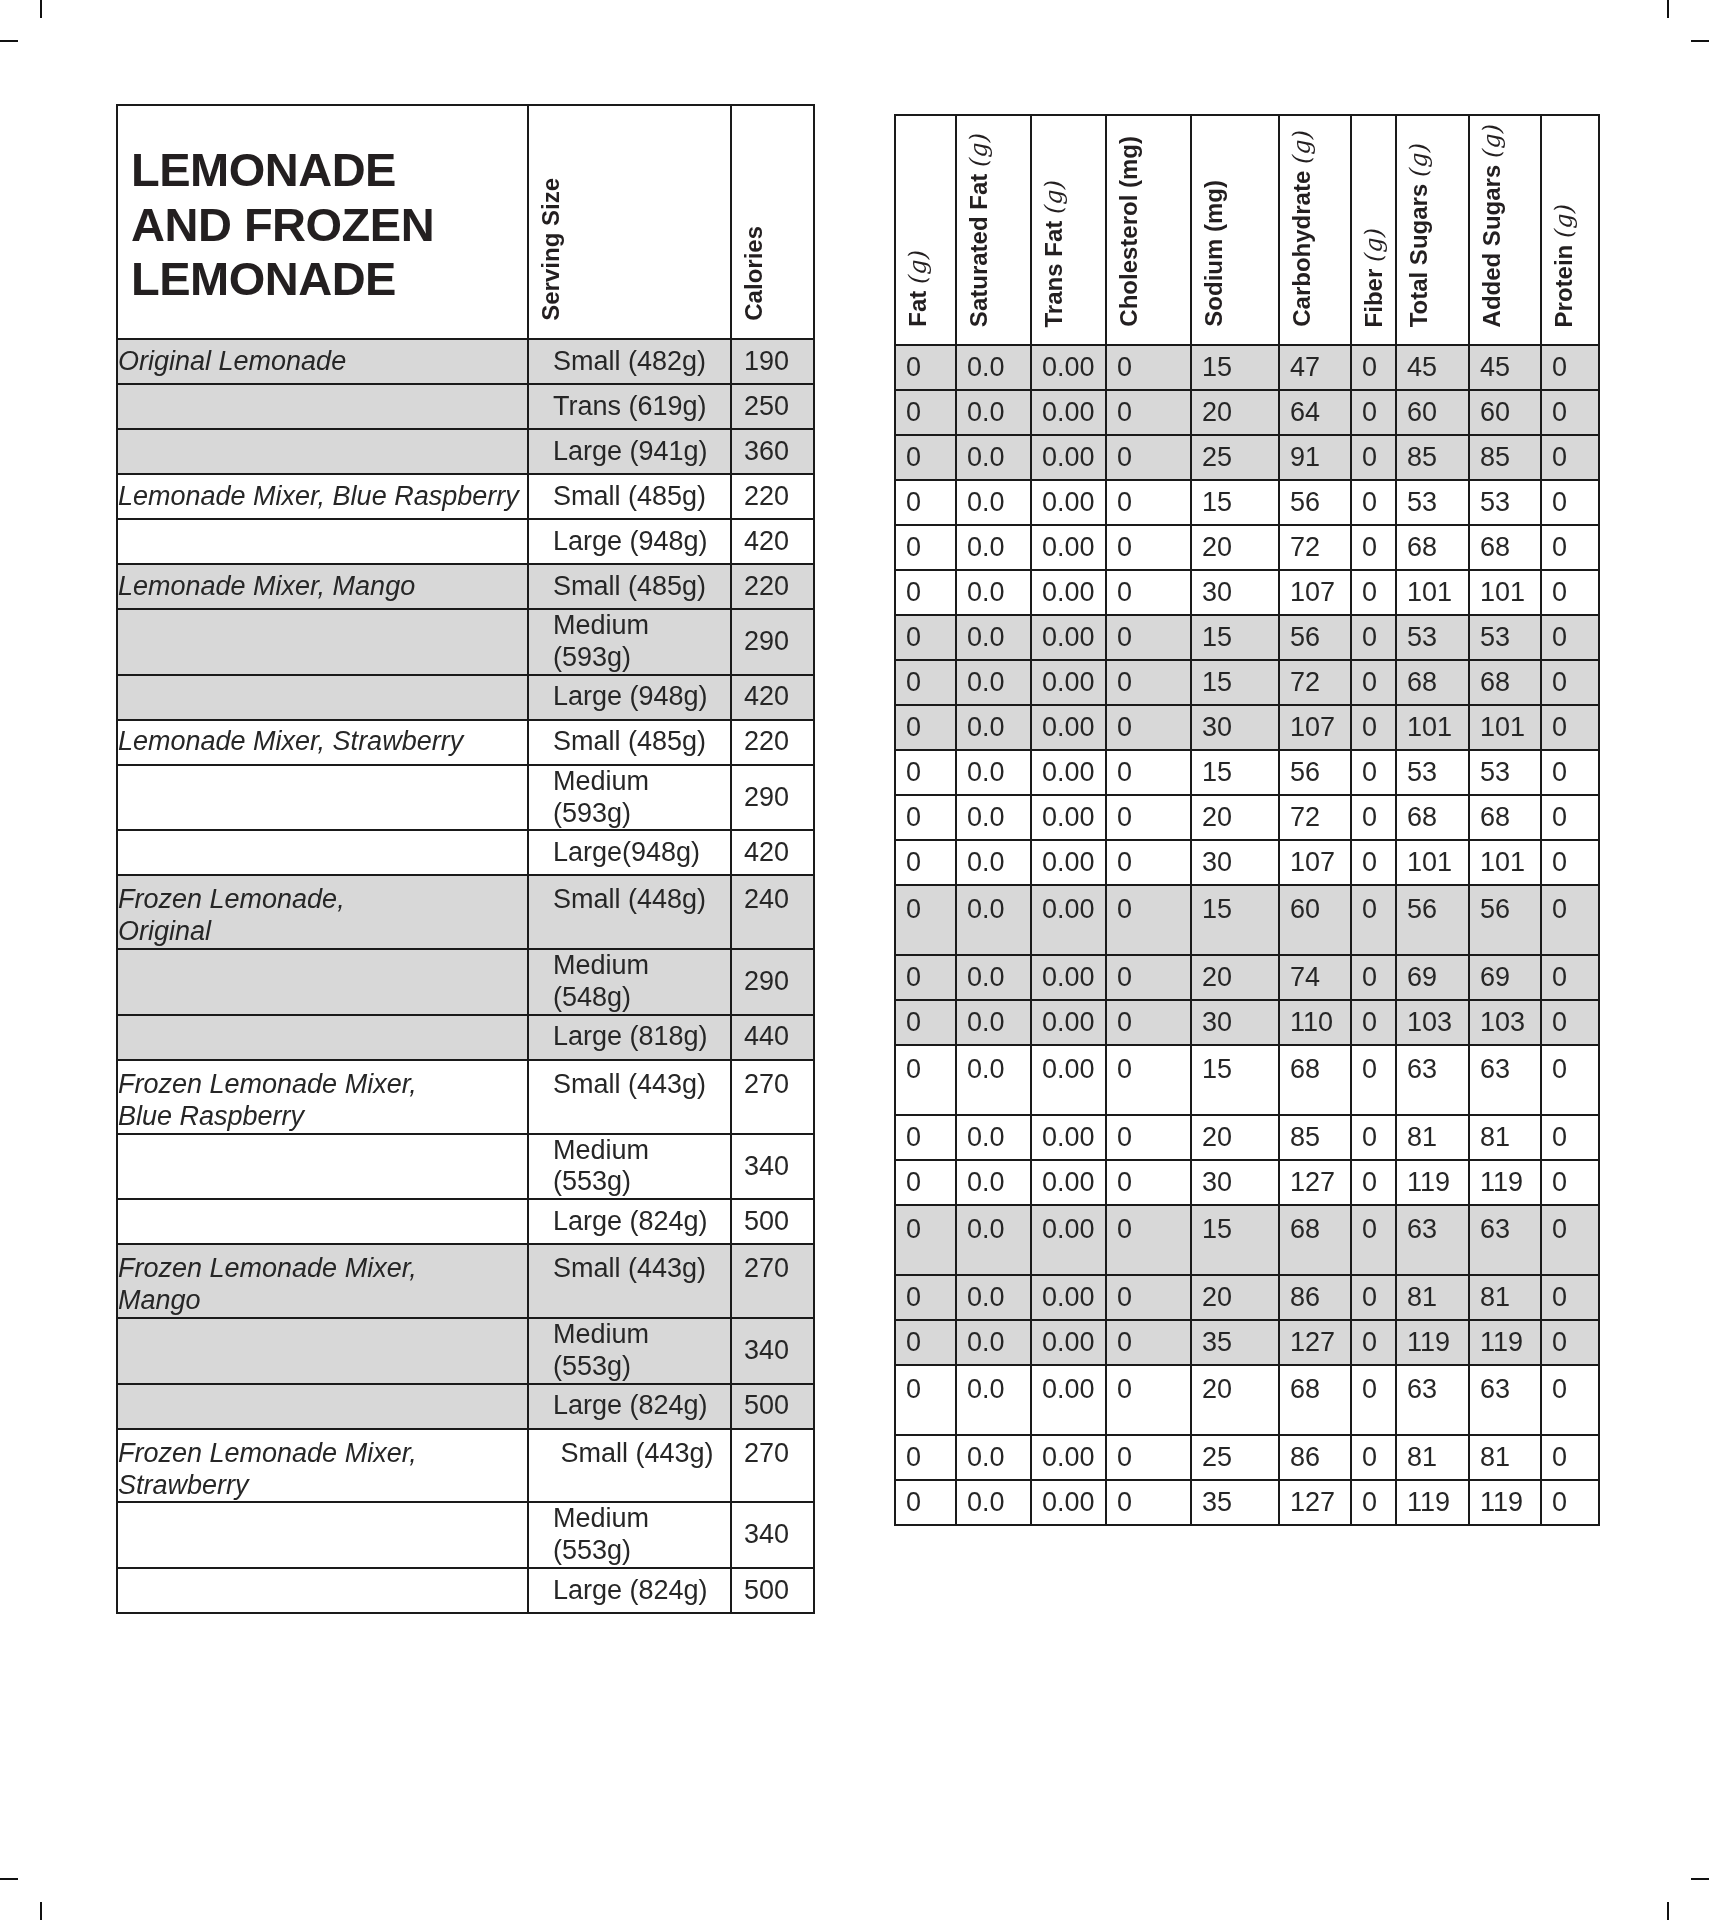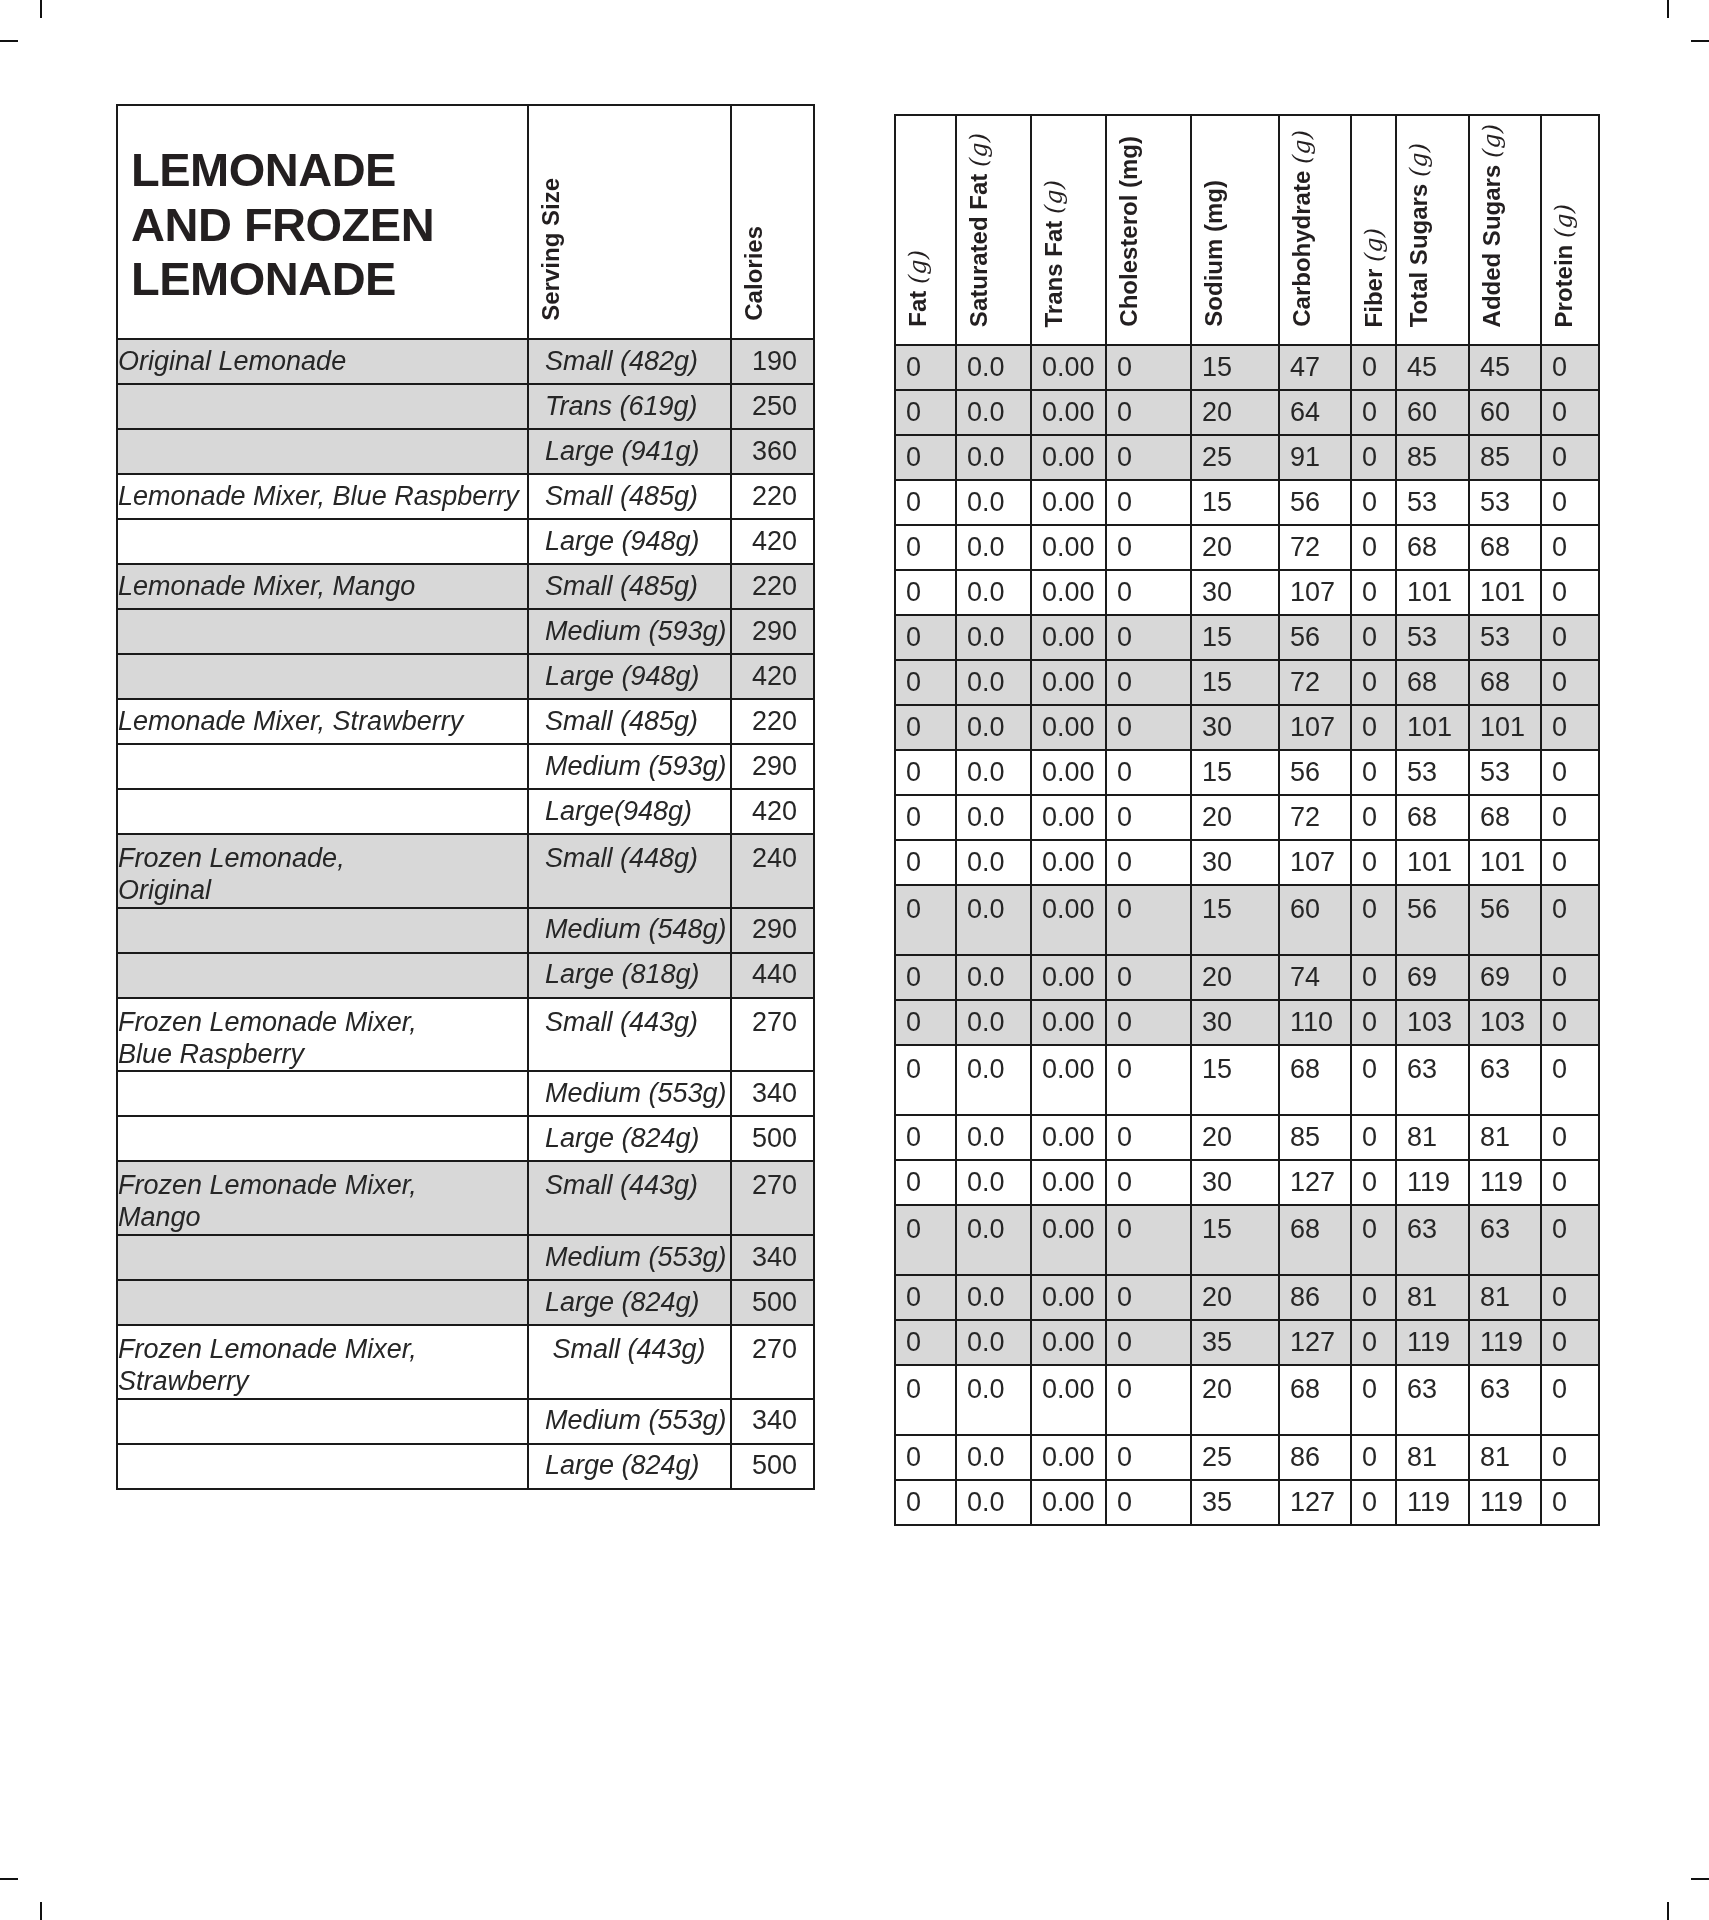--- a/index.html
+++ b/index.html
@@ -63,22 +63,22 @@
     vertical-align: middle;
     font-size: 27px;
     line-height: 1.18;
     background: #ffffff;
     padding: 0;
   }
   tr.tall td { vertical-align: top; padding-top: 8px; }
   tr.shaded td { background: var(--shaded, #d8d8d8); }
 
   td.item-cell    { white-space: pre-line; font-style: italic; }
-  td.serving-cell { padding-left: 16px; white-space: pre-wrap; font-style: italic; }
-  td.cal-cell     { padding-left: 20px; }
+  td.serving-cell { padding-left: 24px; white-space: pre-wrap; }
+  td.cal-cell     { padding-left: 12px; }
   td.val-cell     { padding-left: 10px; }
 </style>
 </head>
 <body>
 
 <div class="page" style="--shaded: #d8d8d8; --border: #1a1a1a;">
 
   <div class="crop" style="left:40px;   top:0;      width:2px;  height:18px;"></div>
   <div class="crop" style="left:0;      top:40px;   width:18px; height:2px;"></div>
   <div class="crop" style="left:1667px; top:0;      width:2px;  height:18px;"></div>

